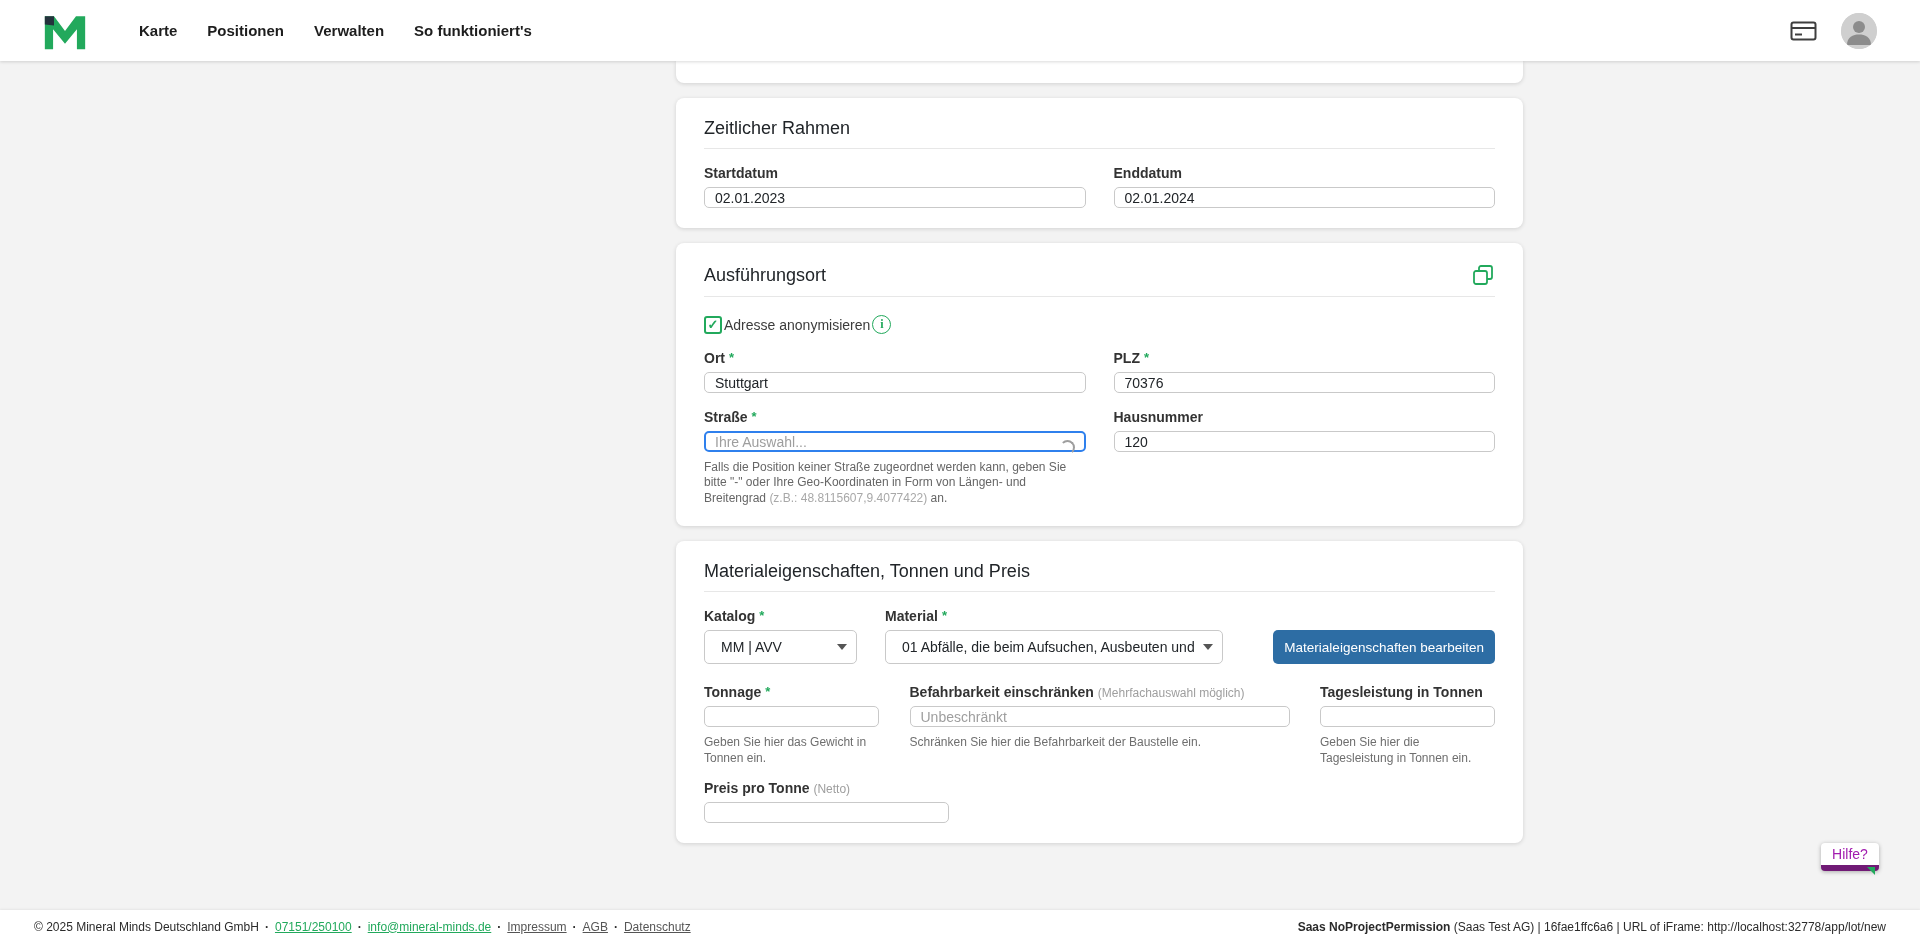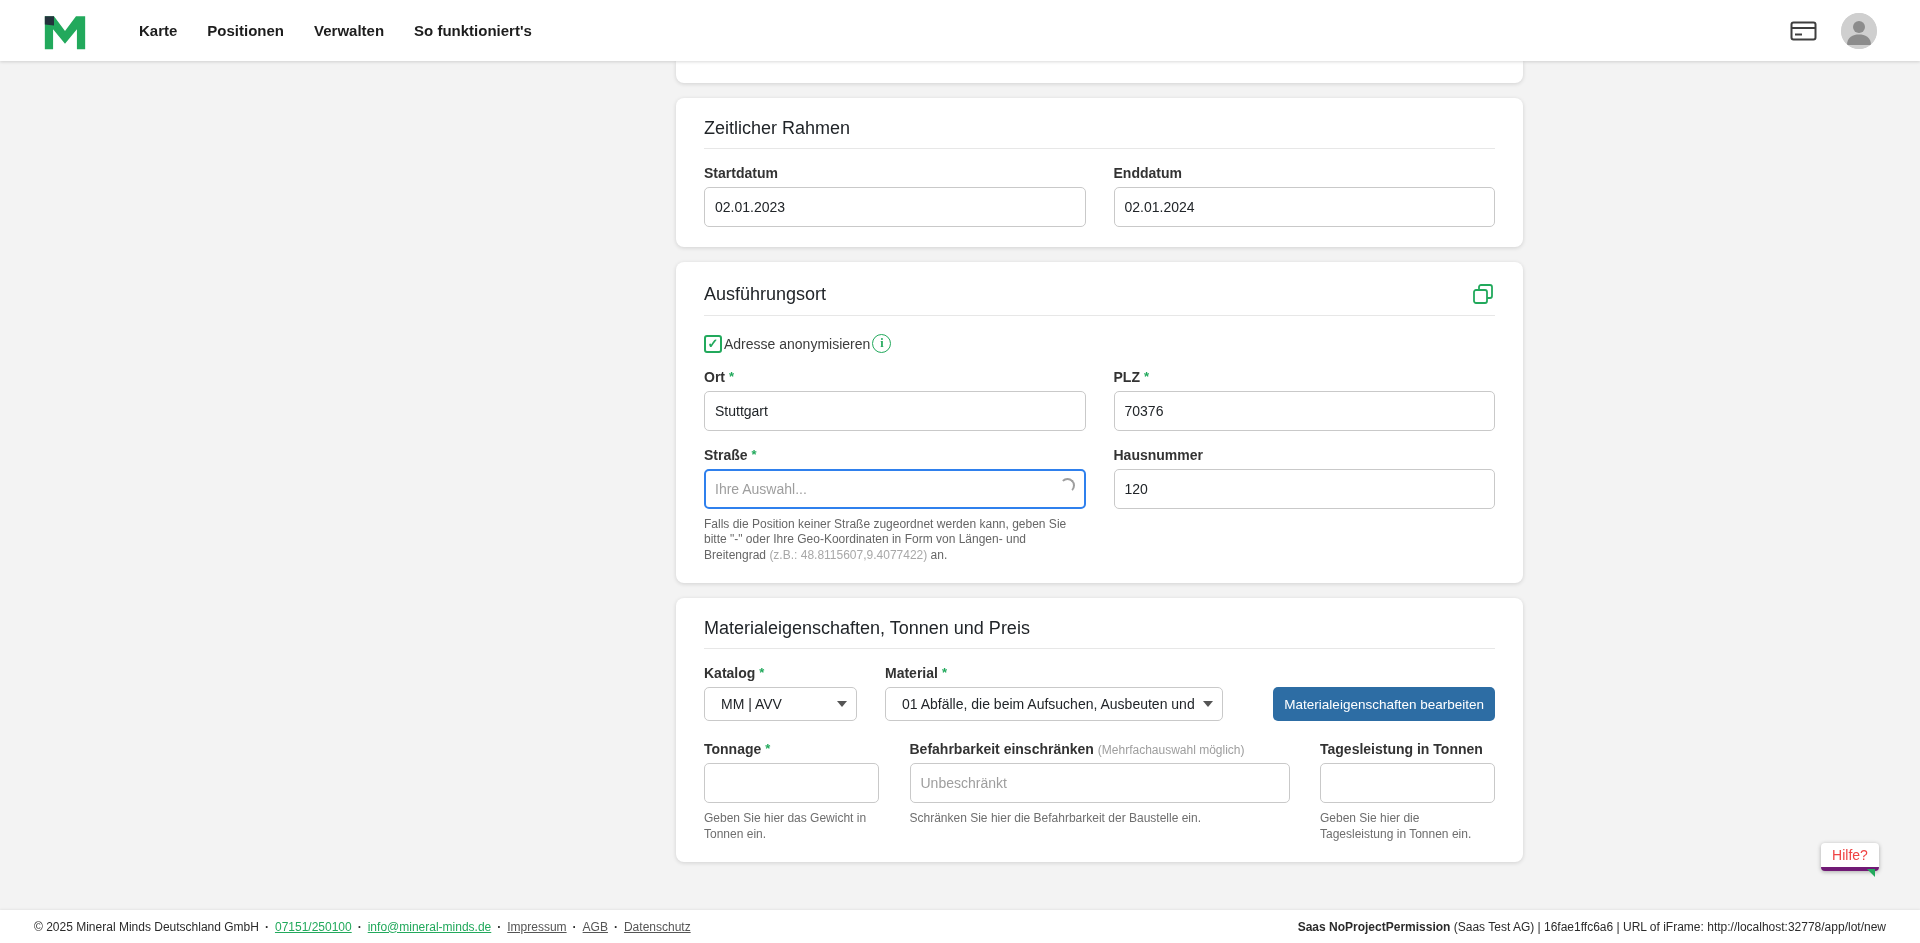--- a/index.html
+++ b/index.html
@@ -36,21 +36,21 @@
   .card-stub { height:22px; padding:0; border-top-left-radius:0; border-top-right-radius:0; }
   .card-head { display:flex; justify-content:space-between; align-items:center; }
   .card-title { font-size:18px; font-weight:400; color:#212529; }
   .divider { border-bottom:1px solid #e7e7e7; margin-top:9px; }
 
   .grid2 { display:grid; grid-template-columns:1fr 1fr; column-gap:28px; row-gap:16px; margin-top:16px; }
   .flabel { font-size:14px; font-weight:700; color:#333; margin-bottom:6px; display:block; }
   .req { color:#22a95c; margin-left:4px; font-size:13px; position:relative; top:-1px; }
   .muted { color:#9e9e9e; font-weight:400; }
   .input {
-    height:40px; width:100%; border:1px solid #c9c9c9; border-radius:5px;
+    height:21px; width:100%; border:1px solid #c9c9c9; border-radius:5px;
     padding:0 10px; font-size:14px; color:#212529; background:#fff; font-family:inherit; outline:none;
   }
   .input::placeholder { color:#9e9e9e; }
   .input.focused { border:2px solid #2f80ed; padding:0 9px; }
 
   .check-row { display:flex; align-items:center; gap:2px; margin-top:18px; }
   .checkbox {
     width:18px; height:18px; border:2px solid #22a95c; border-radius:3px; background:#fff;
     display:flex; align-items:center; justify-content:center; cursor:pointer; flex:0 0 auto;
   }
@@ -97,22 +97,22 @@
   .mat-row2 { display:flex; justify-content:space-between; margin-top:20px;gap:24px; }
   .col-sm { width:175px; }
   .col-md { width:380px; }
   .nowrap { white-space:nowrap; }
   .help-small { font-size:12px; color:#6e6e6e; margin-top:8px; line-height:1.3; }
   .mat-row3 { margin-top:14px; width:245px; }
 
   
   .help-bubble {
     position:absolute; left:1821px; top:843px; width:58px; height:28px; background:#fff;
-    border-radius:4px; border-bottom:4px solid #701a75; box-shadow:0 1px 4px rgba(0,0,0,.3);
-    display:flex; align-items:center; justify-content:center; font-size:14px; color:#ef4444;
+    border-radius:4px; border-bottom:6px solid #701a75; box-shadow:0 1px 4px rgba(0,0,0,.3);
+    display:flex; align-items:center; justify-content:center; font-size:14px; color:#a21caf;
     z-index:16; cursor:pointer;
   }
   .help-bubble::after {
     content:""; position:absolute; right:4px; bottom:-10px;
     border-top:8px solid #22a95c; border-left:8px solid transparent;
   }
 
   
   .footer {
     position:absolute; left:0; right:0; bottom:0; height:33px; background:#fff; z-index:15;
@@ -259,20 +259,24 @@
         <input class="input" type="text" placeholder="Unbeschränkt" style="">
         <div class="help-small">Schränken Sie hier die Befahrbarkeit der Baustelle ein.</div>
       </div>
       <div class="col-sm">
         <label class="flabel nowrap">Tagesleistung in Tonnen</label>
         <input class="input" type="text" style="">
         <div class="help-small">Geben Sie hier die Tagesleistung in Tonnen ein.</div>
       </div>
     </div>
 
+    <div class="mat-row3">
+      <label class="flabel nowrap"><span>Preis pro Tonne</span> <span class="muted" style="font-size:12px">(Netto)</span></label>
+      <input class="input" type="text" style="">
+    </div>
   </div>
 
 </div>
 
 <div class="help-bubble">Hilfe?</div>
 
 <div class="footer">
   <div class="footer-left">
     <span>© 2025 Mineral Minds Deutschland GmbH</span>
     <span class="sep"></span>

